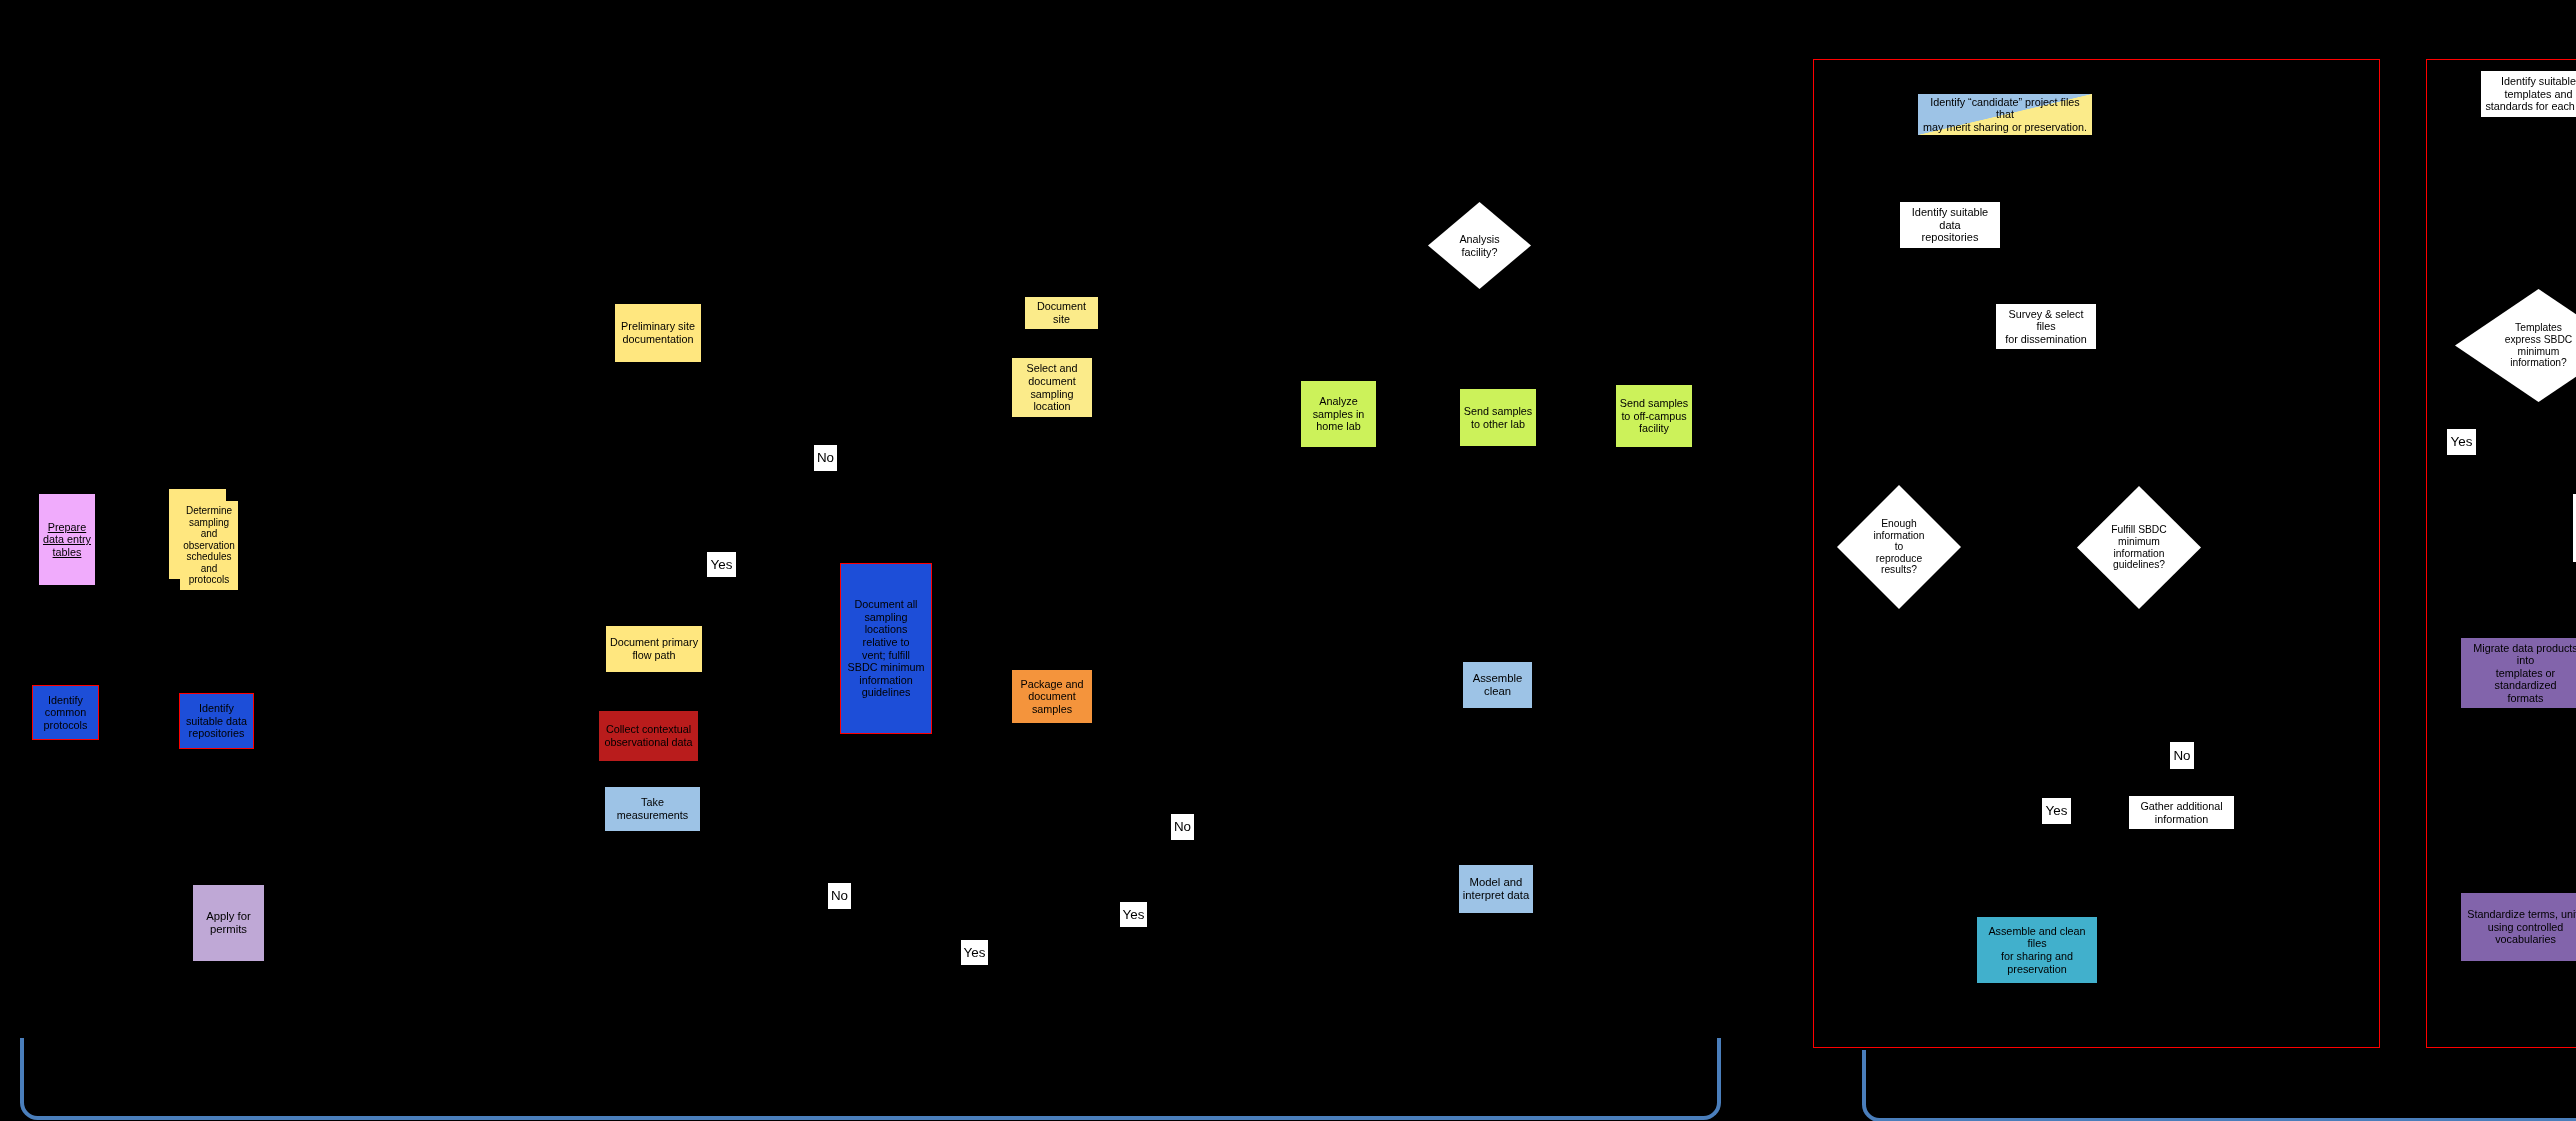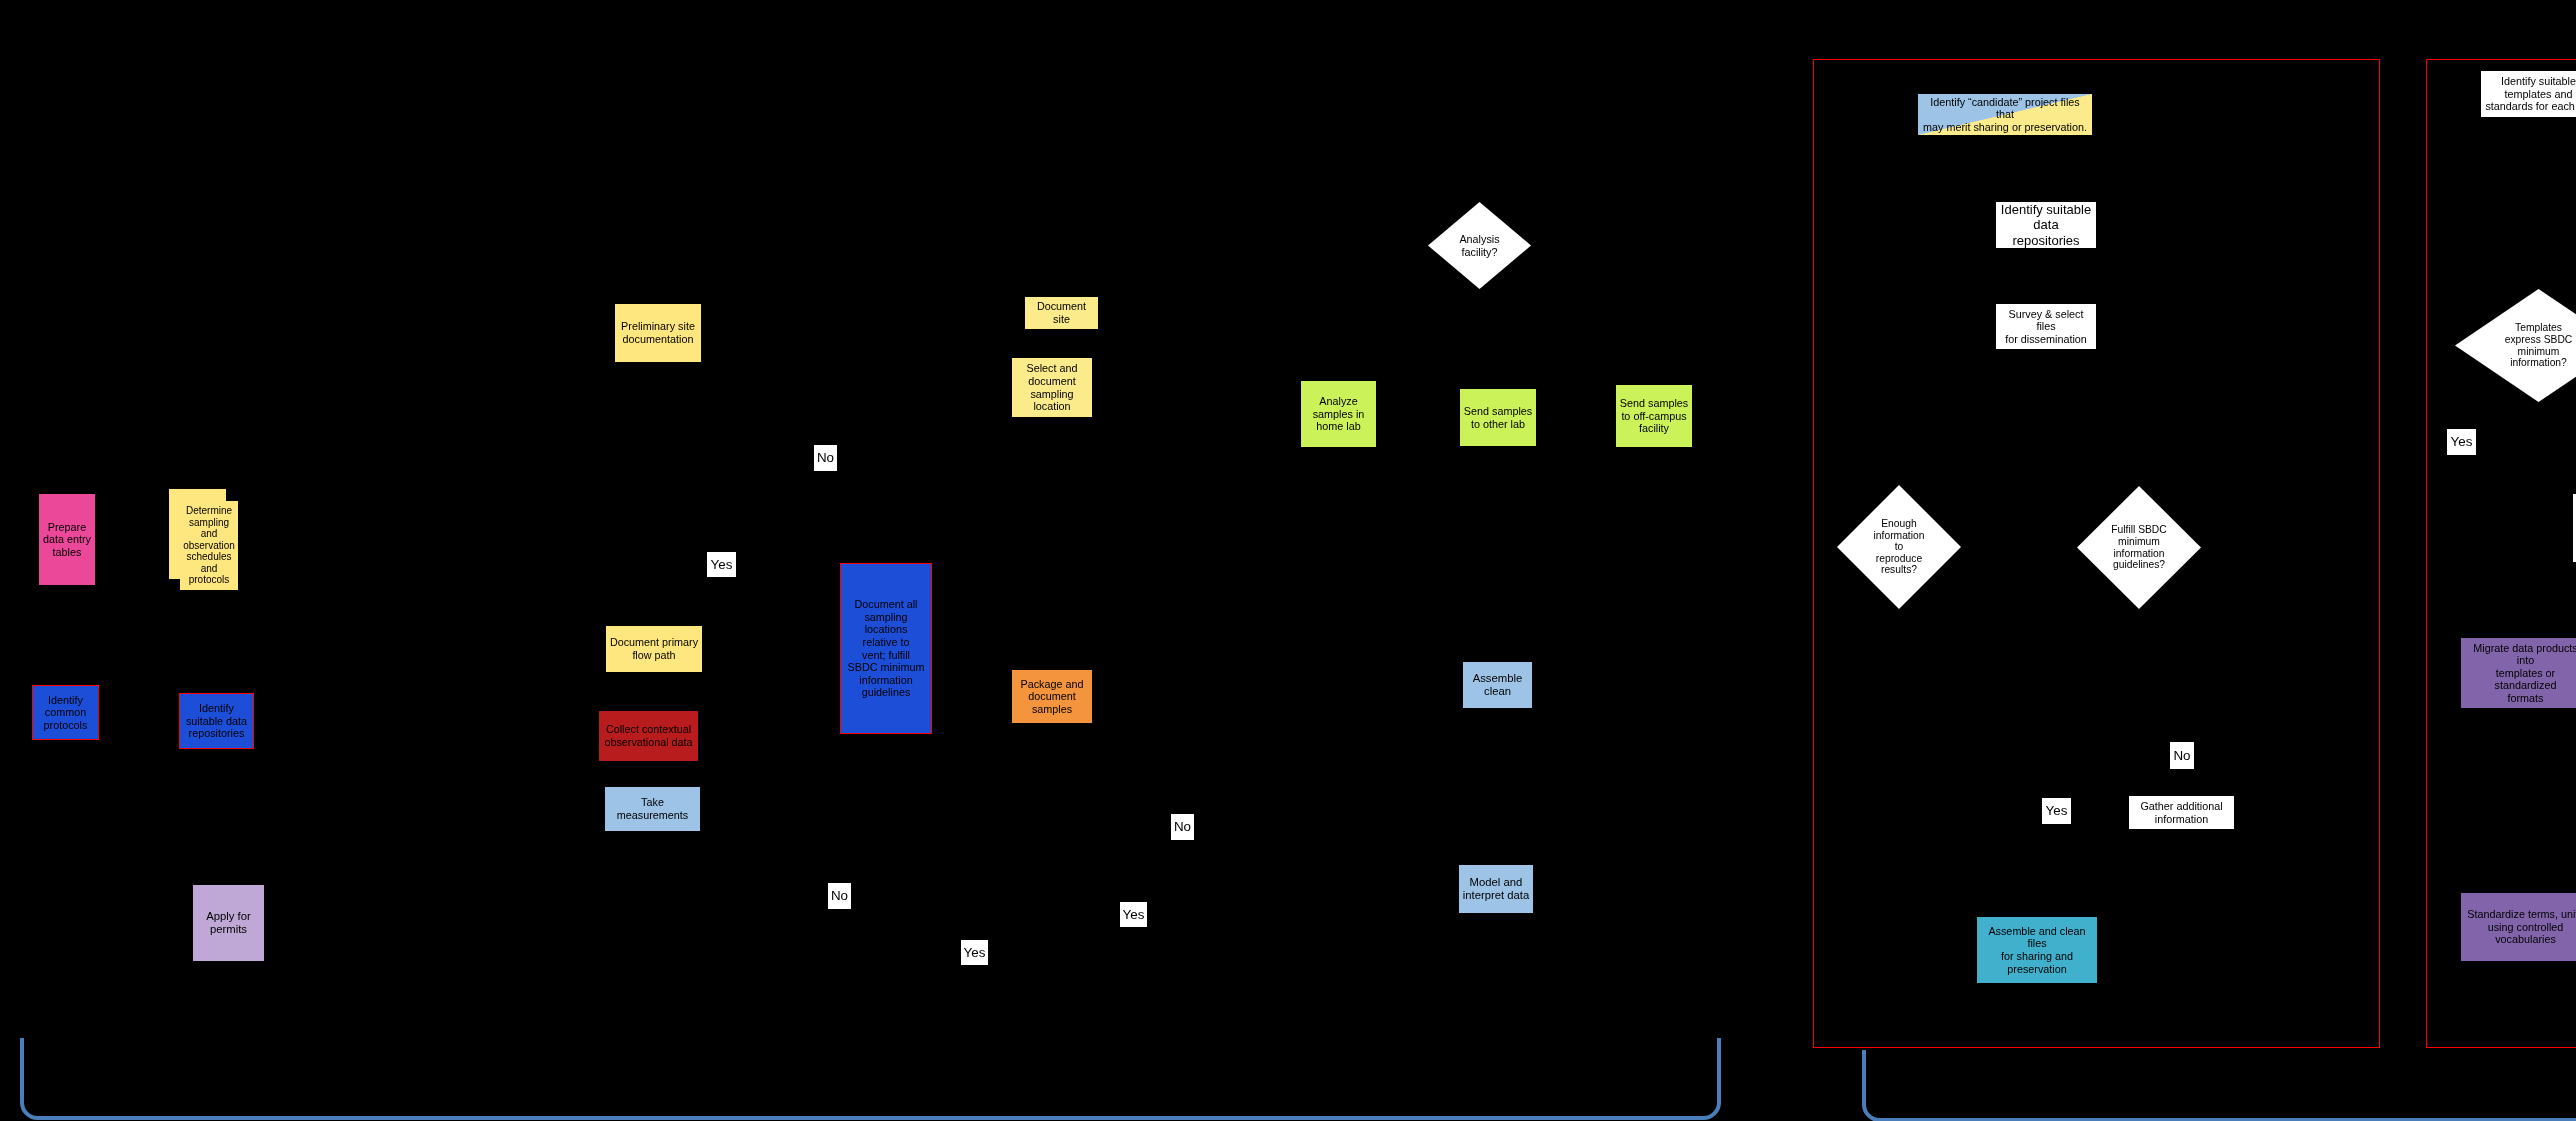--- a/index.html
+++ b/index.html
@@ -22,21 +22,21 @@
     display: flex;
     align-items: center;
     justify-content: center;
     text-align: center;
     color: #000000;
     line-height: 1.16;
     padding: 2.1px 3.1px;
     white-space: pre-line;
   }
   
-  .fill-green   { background: #ec4899; }
+  .fill-green   { background: #f0abfc; text-decoration: underline; }
   .fill-yellow  { background: #ffe77f; }
   .fill-yellow2 { background: #fbeb8a; }
   .fill-white   { background: #ffffff; }
   .fill-white-red { background: #1d4ed8; border: 1.5px solid #ff0000; }
   .fill-pink    { background: #b91c1c; }
   .fill-lightblue { background: #9dc3e6; }
   .fill-purple  { background: #bfa8d6; }
   .fill-orange  { background: #f4943c; }
   .fill-lime    { background: #ccf25a; }
   .fill-teal    { background: #41b0cc; }
@@ -203,21 +203,21 @@
 
   <div class="flag" style="left:1120px; top:902px; width:27px; height:25px;">Yes</div>
 
   <div class="flag" style="left:961px; top:940px; width:27px; height:25px;">Yes</div>
 
   <div class="redpanel" style="left:1813px; top:59px; width:567px; height:989px;"></div>
 
   <div class="node fill-split" style="left:1918px; top:94px; width:174px; height:41px; font-size:10.8px;">Identify “candidate” project files that
 may merit sharing or preservation.</div>
 
-  <div class="node fill-white" style="left:1996px; top:202px; width:100px; height:46px; font-size:13px;">Identify suitable data
+  <div class="node fill-white" style="left:1900px; top:202px; width:100px; height:46px; font-size:11px;">Identify suitable data
 repositories</div>
 
   <div class="node fill-white" style="left:1996px; top:304px; width:100px; height:45px; font-size:10.8px;">Survey &amp; select files
 for dissemination</div>
 
   <div class="diamond" style="left:1837px; top:485px; width:124px; height:124px;">
     <div class="dshape"></div>
     <div class="dtext" style="font-size:10.3px;">Enough
 information
 to

